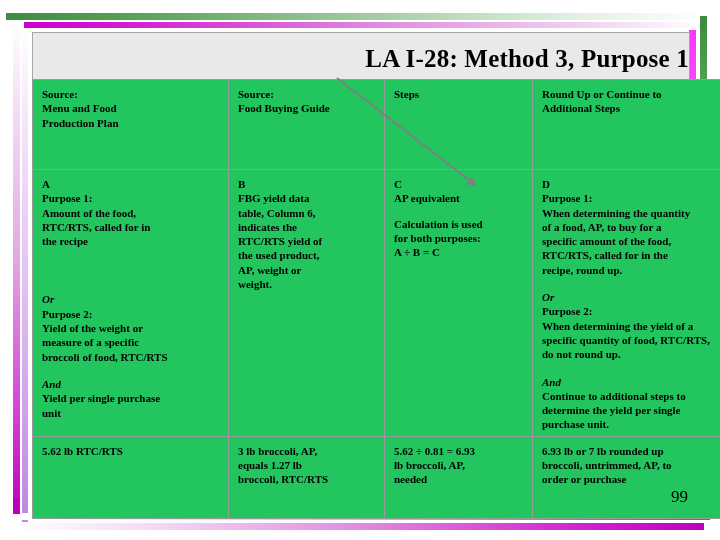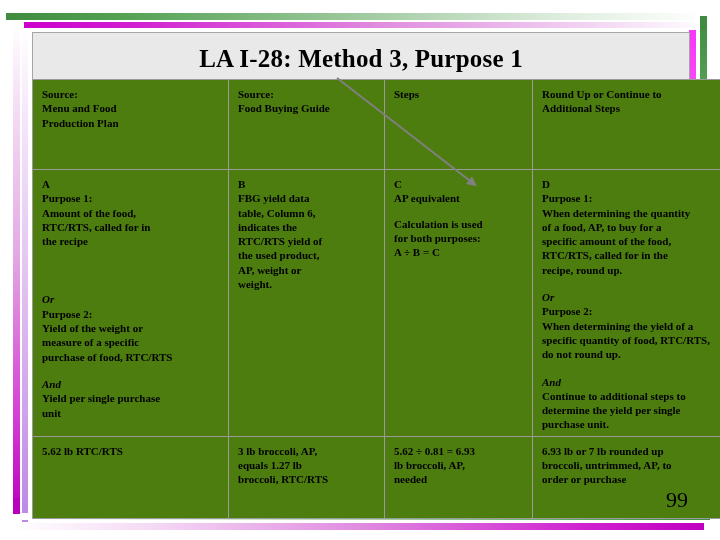--- a/index.html
+++ b/index.html
@@ -71,21 +71,21 @@
   
   #title-box {
     position: absolute;
     left: 32px; top: 32px;
     width: 658px; height: 54px;
     background: #e9e9e9;
     border: 1px solid #a6a6a6;
     box-sizing: border-box;
     display: flex;
     align-items: center;
-    justify-content: center;
+    justify-content: flex-end;
   }
   #title-text {
     font-size: 25px;
     font-weight: bold;
     color: #000000;
     letter-spacing: 0.2px;
     white-space: nowrap;
   }
 
   
@@ -97,21 +97,21 @@
     table-layout: fixed;
   }
   #content-table td {
     border: 1px solid #9a9a9a;
     vertical-align: top;
     padding: 7px 8px 4px 9px;
     font-size: 11px;
     font-weight: bold;
     line-height: 1.30;
     color: #000000;
-    background: #4d7c0f;
+    background: #22c55e;
   }
   .col1 { width: 178px; }
   .col2 { width: 138px; }
   .col3 { width: 130px; }
   .col4 { width: 212px; }
 
   tr#row-header td { height: 78px; }
   tr#row-detail  td { height: 243px; }
   tr#row-example td { height: 70px; }
 
@@ -126,21 +126,21 @@
     left: 0; top: 0;
     width: 720px; height: 540px;
     pointer-events: none;
   }
 
   
   #page-number {
     position: absolute;
     right: 32px;
     top: 487px;
-    font-size: 22px;
+    font-size: 17px;
     color: #000000;
     font-family: "Liberation Serif", "DejaVu Serif", serif;
   }
 </style>
 </head>
 <body>
 
 <div class="bar" id="bar-top-green"></div>
 <div class="bar" id="bar-top-magenta"></div>
 <div class="bar" id="bar-left-magenta"></div>
@@ -184,21 +184,21 @@
       <span class="line">Amount of the food,</span>
       <span class="line">RTC/RTS, called for in</span>
       <span class="line">the recipe</span>
       <span class="gap"></span>
       <span class="gap"></span>
       <span class="gap-sm"></span>
       <span class="line ital">Or</span>
       <span class="line">Purpose 2:</span>
       <span class="line">Yield of the weight or</span>
       <span class="line">measure of a specific</span>
-      <span class="line">purchase of food, RTC/RTS</span>
+      <span class="line">broccoli of food, RTC/RTS</span>
       <span class="line ital">And</span>
       <span class="line">Yield per single  purchase</span>
       <span class="line">unit</span>
     </td>
     <td class="col2">
       <span class="line">B</span>
       <span class="line">FBG yield data</span>
       <span class="line">table, Column 6,</span>
       <span class="line">indicates the</span>
       <span class="line">RTC/RTS yield of</span>

